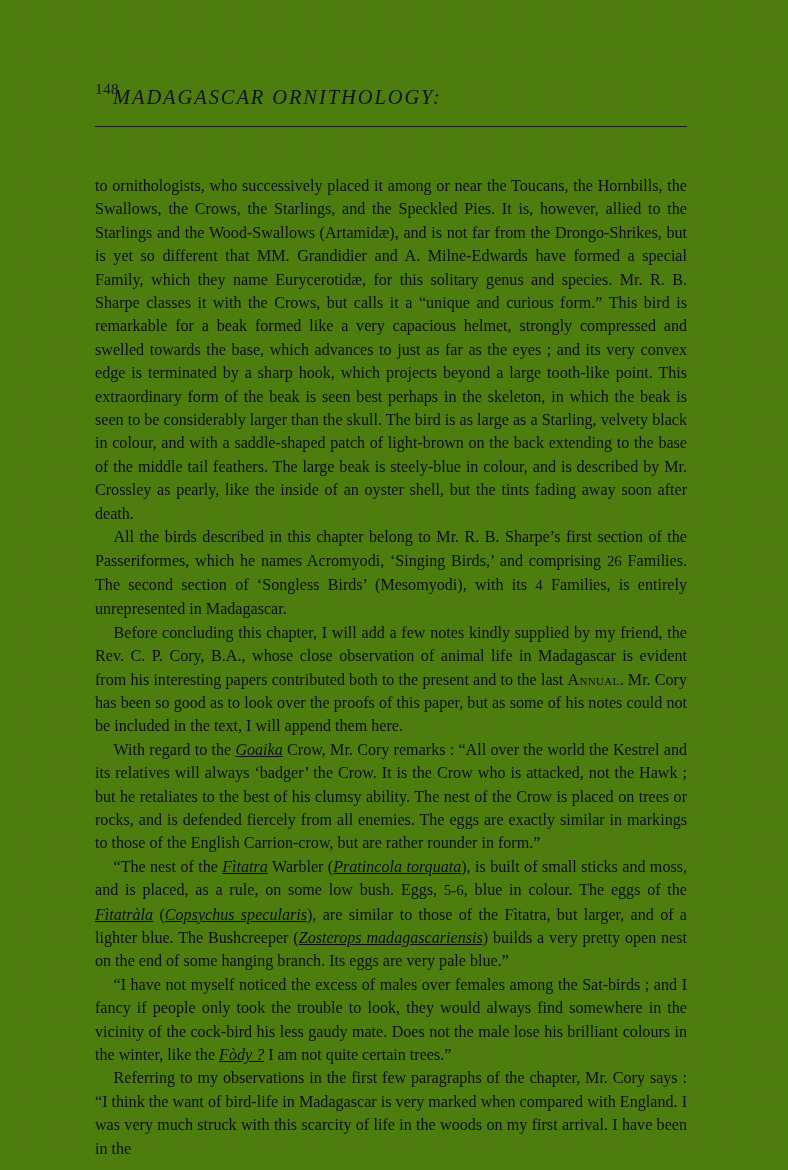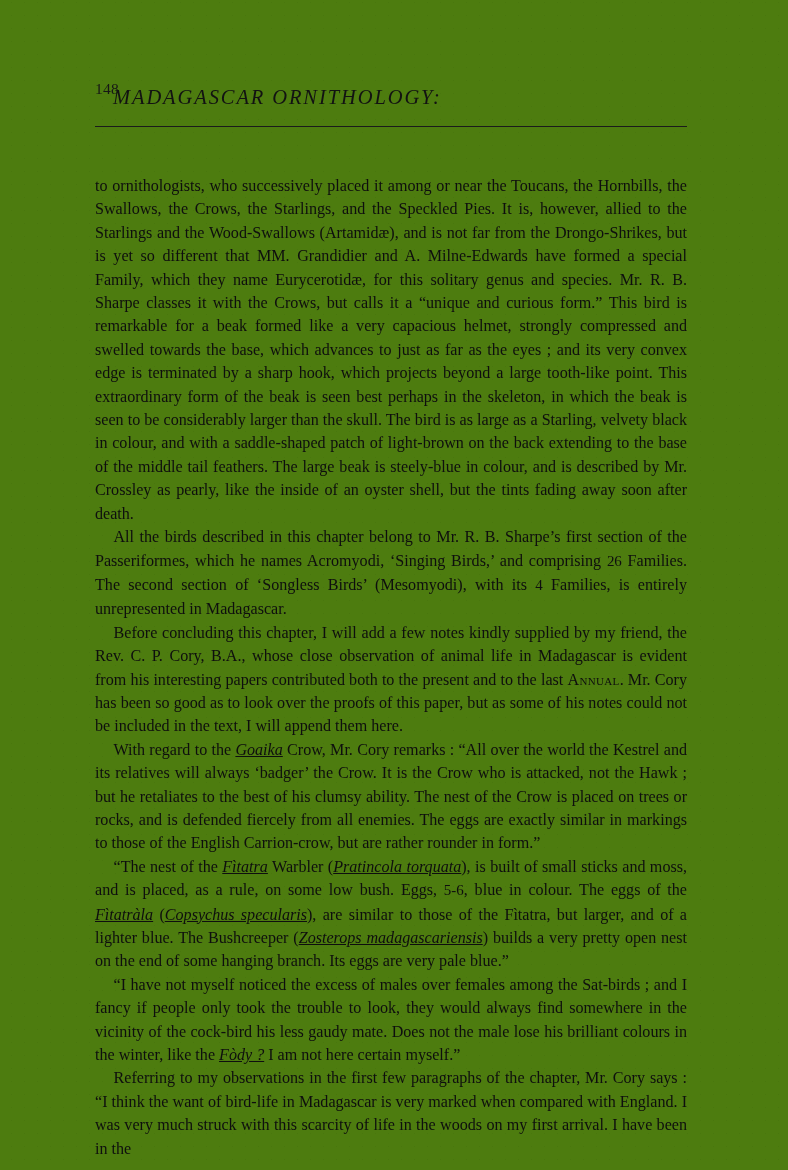--- a/index.html
+++ b/index.html
@@ -116,20 +116,20 @@
       <div class="head-title">MADAGASCAR ORNITHOLOGY:</div>
       <div class="rule"></div>
     </div>
 
     <div class="body-text" id="body-text">
         <p class="first"><span>to ornithologists, who successively placed it among or near the Toucans, the Hornbills, the Swallows, the Crows, the Starlings, and the Speckled Pies.  It is, however, allied to the Starlings and the Wood-Swallows (Artamidæ), and is not far from the Drongo-Shrikes, but is yet so different that MM. Grandidier and A. Milne-Edwards have formed a special Family, which they name Eurycerotidæ, for this solitary genus and species.  Mr. R. B. Sharpe classes it with the Crows, but calls it a “unique and curious form.”  This bird is remarkable for a beak formed like a very capacious helmet, strongly compressed and swelled towards the base, which advances to just as far as the eyes ; and its very convex edge is terminated by a sharp hook, which projects beyond a large tooth-like point. This extraordinary form of the beak is seen best perhaps in the skeleton, in which the beak is seen to be considerably larger than the skull. The bird is as large as a Starling, velvety black in colour, and with a saddle-shaped patch of light-brown on the back extending to the base of the middle tail feathers.  The large beak is steely-blue in colour, and is described by Mr. Crossley as pearly, like the inside of an oyster shell, but the tints fading away soon after death.</span></p>
         <p><span>All the birds described in this chapter belong to Mr. R. B. Sharpe’s first section of the Passeriformes, which he names Acromyodi, ‘Singing Birds,’ and comprising </span><span class="osf">26</span><span> Families.  The second section of ‘Songless Birds’ (Mesomyodi), with its </span><span class="osf">4</span><span> Families, is entirely unrepresented in Madagascar.</span></p>
         <p><span>Before concluding this chapter, I will add a few notes kindly supplied by my friend, the Rev. C. P. Cory, B.A., whose close observation of animal life in Madagascar is evident from his interesting papers contributed both to the present and to the last </span><span class="smallcaps">Annual</span><span>.  Mr. Cory has been so good as to look over the proofs of this paper, but as some of his notes could not be included in the text, I will append them here.</span></p>
         <p><span>With regard to the </span><i>Goaika</i><span> Crow, Mr. Cory remarks : “All over the world the Kestrel and its relatives will always ‘badger’ the Crow.  It is the Crow who is attacked, not the Hawk ; but he retaliates to the best of his clumsy ability.  The nest of the Crow is placed on trees or rocks, and is defended fiercely from all enemies.  The eggs are exactly similar in markings to those of the English Carrion-crow, but are rather rounder in form.”</span></p>
         <p><span>“The nest of the </span><i>Fìtatra</i><span> Warbler (</span><i>Pratincola torquata</i><span>), is built of small sticks and moss, and is placed, as a rule, on some low bush.  Eggs, </span><span class="osf">5-6</span><span>, blue in colour.  The eggs of the </span><i>Fìtatràla</i><span> (</span><i>Copsychus specularis</i><span>), are similar to those of the Fìtatra, but larger, and of a lighter blue.  The Bushcreeper (</span><i>Zosterops madagascariensis</i><span>) builds a very pretty open nest on the end of some hanging branch.  Its eggs are very pale blue.”</span></p>
-        <p><span>“I have not myself noticed the excess of males over females among the Sat-birds ; and I fancy if people only took the trouble to look, they would always find somewhere in the vicinity of the cock-bird his less gaudy mate.  Does not the male lose his brilliant colours in the winter, like the </span><i>Fòdy ?</i><span>  I am not here certain myself.”</span></p>
+        <p><span>“I have not myself noticed the excess of males over females among the Sat-birds ; and I fancy if people only took the trouble to look, they would always find somewhere in the vicinity of the cock-bird his less gaudy mate.  Does not the male lose his brilliant colours in the winter, like the </span><i>Fòdy ?</i><span>  I am not quite certain trees.”</span></p>
         <p><span>Referring to my observations in the first few paragraphs of the chapter, Mr. Cory says : “I think the want of bird-life in Madagascar is very marked when compared with England.  I was very much struck with this scarcity of life in the woods on my first arrival.  I have been in the</span></p>
       </div>
 
   </div>
 
   <div class="grain"></div>
 </div>
 
 </body></html>

